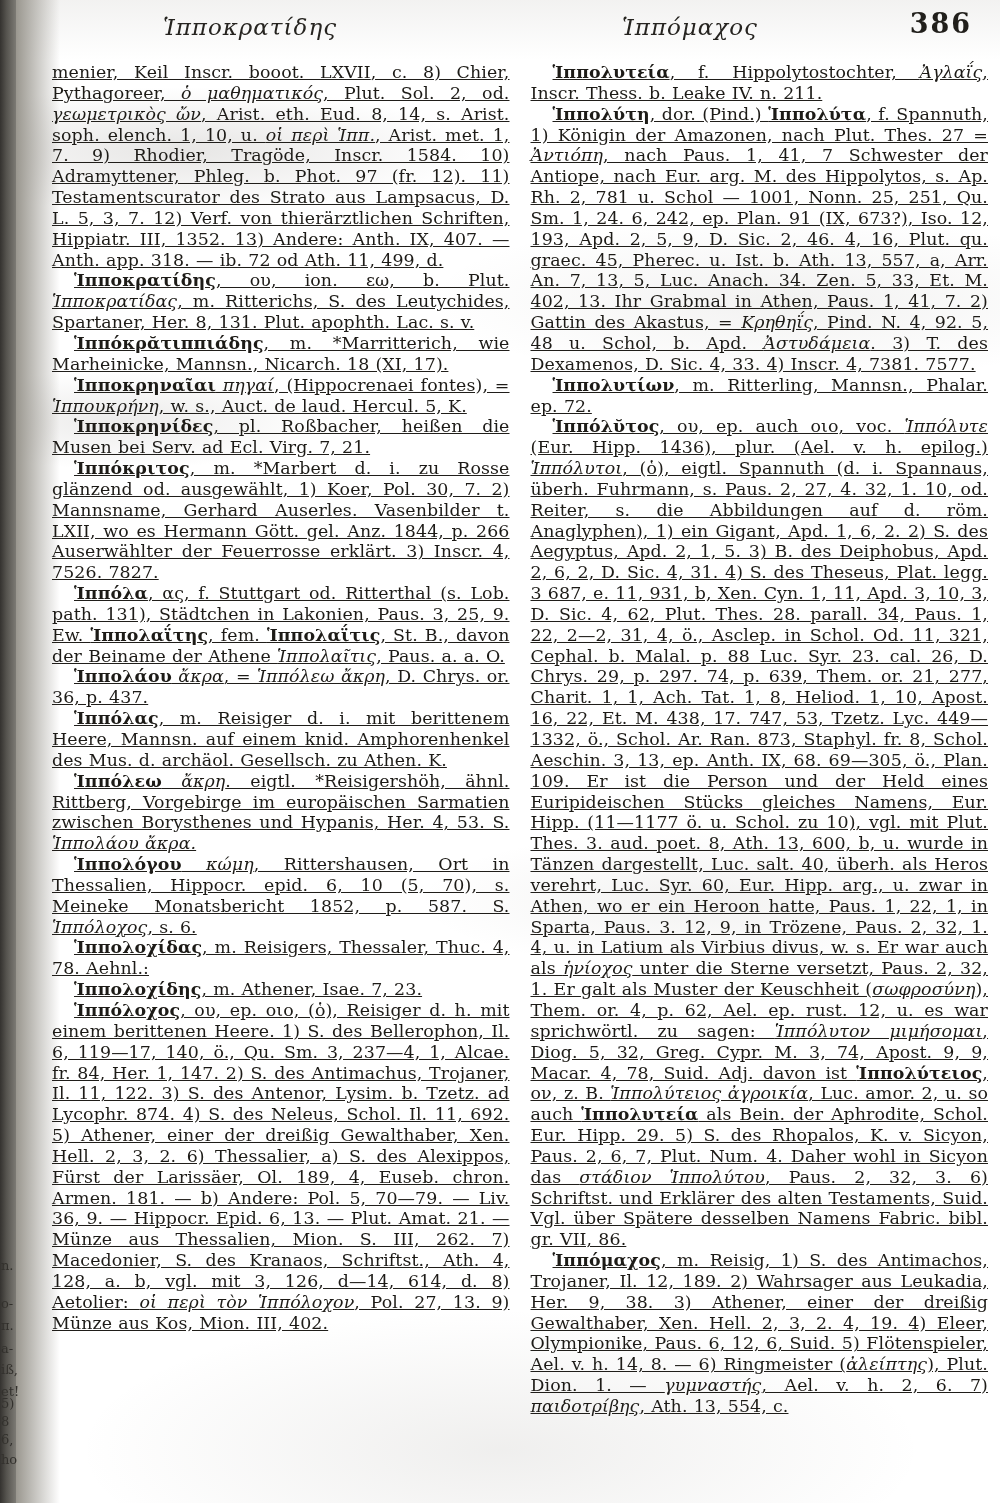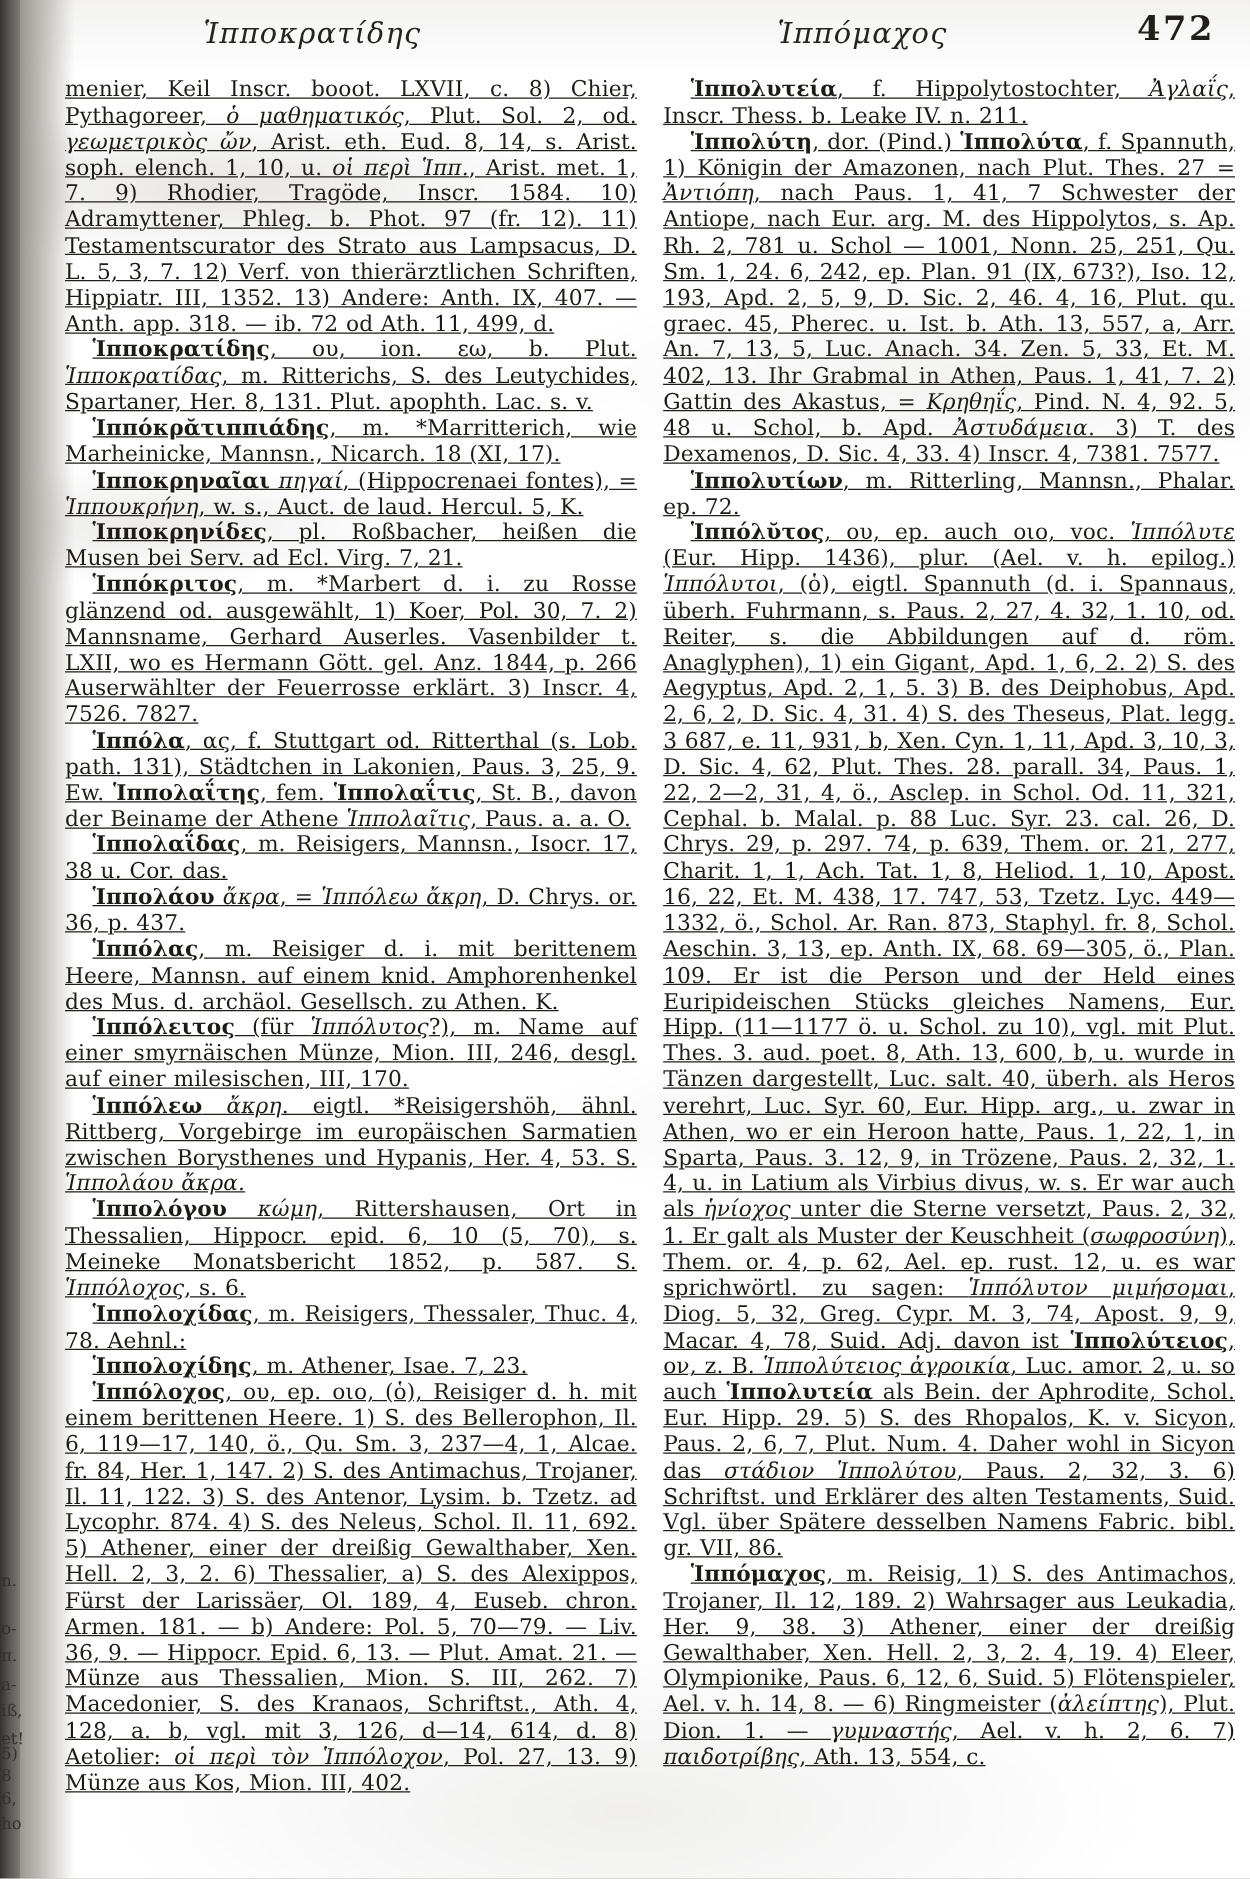--- a/index.html
+++ b/index.html
@@ -70,35 +70,33 @@
 </style>
 </head>
 <body>
 
 <div class="page">
   <div class="gutter"></div>
   <div class="gutter-fade"></div>
 
   <div class="hdr hdr-left">Ἱπποκρατίδης</div>
   <div class="hdr hdr-right">Ἱππόμαχος</div>
-  <div class="pagenum">472</div>
+  <div class="pagenum">386</div>
 
   <div class="cols">
     <div class="col" id="col-left">
         <p class="para"><span>menier, Keil Inscr. booot. </span><span>LXVII</span><span>, c.  8) Chier, Pythagoreer, </span><span class="italic">ὁ μαθηματικός</span><span>, Plut. Sol. 2, od. </span><span class="italic">γεωμετρικὸς ὤν</span><span>, Arist. eth. Eud. 8, 14, s. Arist. soph. elench. 1, 10, u. </span><span class="italic">οἱ περὶ Ἱππ.</span><span>, Arist. met. 1, 7.  9) Rhodier, Tragöde, Inscr. 1584.  10) Adramyttener, Phleg. b. Phot. 97 (fr. 12).  11) Testamentscurator des Strato aus Lampsacus, D. L. 5, 3, 7.  12) Verf. von thierärztlichen Schriften, Hippiatr. III, 1352.  13) Andere: Anth. IX, 407. — Anth. app. 318. — ib. 72 od Ath. 11, 499, d.</span></p>
         <p class="para indent"><span class="bold">Ἱπποκρατίδης</span><span>, ου, ion. εω, b. Plut. </span><span class="italic">Ἱπποκρατίδας</span><span>, m. Ritterichs, S. des Leutychides, Spartaner, Her. 8, 131. Plut. apophth. Lac. s. v.</span></p>
         <p class="para indent"><span class="bold">Ἱππόκρᾰτιππιάδης</span><span>, m. *Marritterich, wie Marheinicke, Mannsn., Nicarch. 18 (XI, 17).</span></p>
         <p class="para indent"><span class="bold">Ἱπποκρηναῖαι</span><span class="italic"> πηγαί</span><span>, (Hippocrenaei fontes), = </span><span class="italic">Ἱππουκρήνη</span><span>, w. s., Auct. de laud. Hercul. 5, K.</span></p>
         <p class="para indent"><span class="bold">Ἱπποκρηνίδες</span><span>, pl. Roßbacher, heißen die Musen bei Serv. ad Ecl. Virg. 7, 21.</span></p>
         <p class="para indent"><span class="bold">Ἱππόκριτος</span><span>, m. *Marbert d. i. zu Rosse glänzend od. ausgewählt, 1) Koer, Pol. 30, 7.  2) Mannsname, Gerhard Auserles. Vasenbilder t. LXII, wo es Hermann Gött. gel. Anz. 1844, p. 266 Auserwählter der Feuerrosse erklärt.  3) Inscr. 4, 7526. 7827.</span></p>
         <p class="para indent"><span class="bold">Ἱππόλα</span><span>, ας, f. Stuttgart od. Ritterthal (s. Lob. path. 131), Städtchen in Lakonien, Paus. 3, 25, 9.  Ew. </span><span class="bold">Ἱππολαΐτης</span><span>, fem. </span><span class="bold">Ἱππολαΐτις</span><span>, St. B., davon der Beiname der Athene </span><span class="italic">Ἱππολαῖτις</span><span>, Paus. a. a. O.</span></p>
-        <p class="para indent"><span class="bold">Ἱππολαΐδας</span><span>, m. Reisigers, Mannsn., Isocr. 17, 38 u. Cor. das.</span></p>
         <p class="para indent"><span class="bold">Ἱππολάου</span><span class="italic"> ἄκρα</span><span>, = </span><span class="italic">Ἱππόλεω ἄκρη</span><span>, D. Chrys. or. 36, p. 437.</span></p>
         <p class="para indent"><span class="bold">Ἱππόλας</span><span>, m. Reisiger d. i. mit berittenem Heere, Mannsn. auf einem knid. Amphorenhenkel des Mus. d. archäol. Gesellsch. zu Athen. K.</span></p>
-        <p class="para indent"><span class="bold">Ἱππόλειτος</span><span> (für </span><span class="italic">Ἱππόλυτος</span><span>?), m. Name auf einer smyrnäischen Münze, Mion. III, 246, desgl. auf einer milesischen, III, 170.</span></p>
         <p class="para indent"><span class="bold">Ἱππόλεω</span><span class="italic"> ἄκρη</span><span>. eigtl. *Reisigershöh, ähnl. Rittberg, Vorgebirge im europäischen Sarmatien zwischen Borysthenes und Hypanis, Her. 4, 53.  S. </span><span class="italic">Ἱππολάου ἄκρα.</span></p>
         <p class="para indent"><span class="bold">Ἱππολόγου</span><span class="italic"> κώμη</span><span>, Rittershausen, Ort in Thessalien, Hippocr. epid. 6, 10 (5, 70), s. Meineke Monatsbericht 1852, p. 587.  S. </span><span class="italic">Ἱππόλοχος</span><span>, s. 6.</span></p>
         <p class="para indent"><span class="bold">Ἱππολοχίδας</span><span>, m. Reisigers, Thessaler, Thuc. 4, 78.  Aehnl.:</span></p>
         <p class="para indent"><span class="bold">Ἱππολοχίδης</span><span>, m. Athener, Isae. 7, 23.</span></p>
         <p class="para indent"><span class="bold">Ἱππόλοχος</span><span>, ου, ep. οιο, (ὁ), Reisiger d. h. mit einem berittenen Heere. 1) S. des Bellerophon, Il. 6, 119—17, 140, ö., Qu. Sm. 3, 237—4, 1, Alcae. fr. 84, Her. 1, 147.  2) S. des Antimachus, Trojaner, Il. 11, 122.  3) S. des Antenor, Lysim. b. Tzetz. ad Lycophr. 874.  4) S. des Neleus, Schol. Il. 11, 692.  5) Athener, einer der dreißig Gewalthaber, Xen. Hell. 2, 3, 2.  6) Thessalier, a) S. des Alexippos, Fürst der Larissäer, Ol. 189, 4, Euseb. chron. Armen. 181. — b) Andere: Pol. 5, 70—79. — Liv. 36, 9. — Hippocr. Epid. 6, 13. — Plut. Amat. 21. — Münze aus Thessalien, Mion. S. III, 262.  7) Macedonier, S. des Kranaos, Schriftst., Ath. 4, 128, a. b, vgl. mit 3, 126, d—14, 614, d.  8) Aetolier: </span><span class="italic">οἱ περὶ τὸν Ἱππόλοχον</span><span>, Pol. 27, 13.  9) Münze aus Kos, Mion. III, 402.</span></p>
       </div>
     <div class="col" id="col-right">
         <p class="para indent"><span class="bold">Ἱππολυτεία</span><span>, f. Hippolytostochter, </span><span class="italic">Ἀγλαΐς</span><span>, Inscr. Thess. b. Leake IV. n. 211.</span></p>
         <p class="para indent"><span class="bold">Ἱππολύτη</span><span>, dor. (Pind.) </span><span class="bold">Ἱππολύτα</span><span>, f. Spannuth, 1) Königin der Amazonen, nach Plut. Thes. 27 = </span><span class="italic">Ἀντιόπη</span><span>, nach Paus. 1, 41, 7 Schwester der Antiope, nach Eur. arg. M. des Hippolytos, s. Ap. Rh. 2, 781 u. Schol — 1001, Nonn. 25, 251, Qu. Sm. 1, 24. 6, 242, ep. Plan. 91 (IX, 673?), Iso. 12, 193, Apd. 2, 5, 9, D. Sic. 2, 46. 4, 16, Plut. qu. graec. 45, Pherec. u. Ist. b. Ath. 13, 557, a, Arr. An. 7, 13, 5, Luc. Anach. 34. Zen. 5, 33, Et. M. 402, 13.  Ihr Grabmal in Athen, Paus. 1, 41, 7.  2) Gattin des Akastus, = </span><span class="italic">Κρηθηΐς</span><span>, Pind. N. 4, 92. 5, 48 u. Schol, b. Apd. </span><span class="italic">Ἀστυδάμεια</span><span>.  3) T. des Dexamenos, D. Sic. 4, 33.  4) Inscr. 4, 7381. 7577.</span></p>
         <p class="para indent"><span class="bold">Ἱππολυτίων</span><span>, m. Ritterling, Mannsn., Phalar. ep. 72.</span></p>

